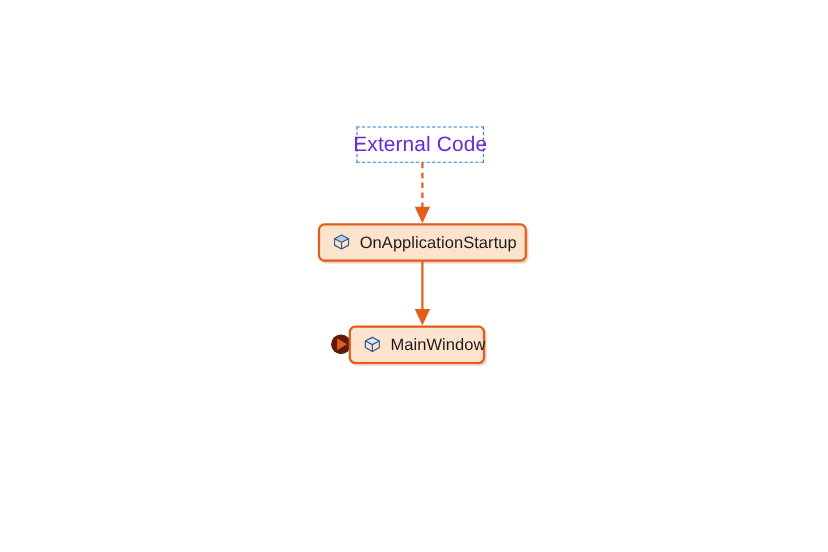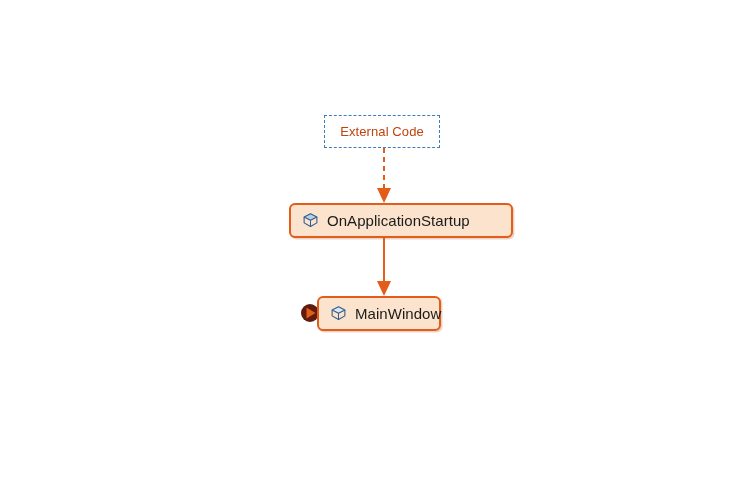--- a/index.html
+++ b/index.html
@@ -31,22 +31,22 @@
     width: 116px;
     height: 33px;
     box-sizing: border-box;
     border: 1px dashed #3b7dbf;
     background: #ffffff;
     display: flex;
     align-items: center;
     justify-content: center;
   }
   .external-node-label {
-    font-size: 13px;
-    color: #c2410c;
+    font-size: 19px;
+    color: #6d28d9;
     letter-spacing: 0.1px;
     white-space: nowrap;
   }
 
   
   .method-node {
     position: absolute;
     box-sizing: border-box;
     border: 2px solid #e35c18;
     border-radius: 6px;
@@ -67,21 +67,21 @@
     font-size: 15px;
     color: #1b1b1b;
     white-space: nowrap;
     padding-right: 12px;
     letter-spacing: 0.05px;
   }
 
   #node-startup {
     left: 289px;
     top: 203px;
-    width: 224px;
+    width: 190px;
     height: 35px;
   }
   #node-mainwindow {
     left: 317px;
     top: 296px;
     width: 124px;
     height: 35px;
   }
 
   

